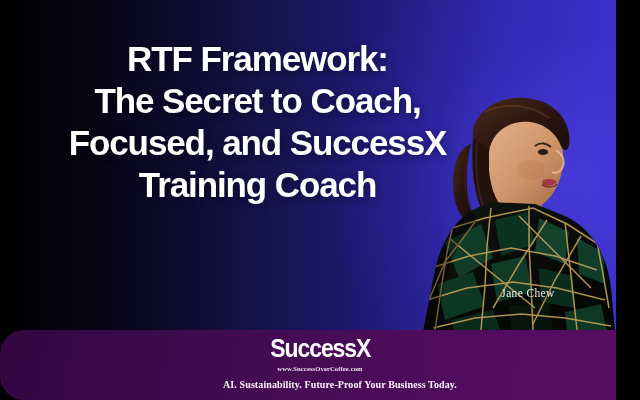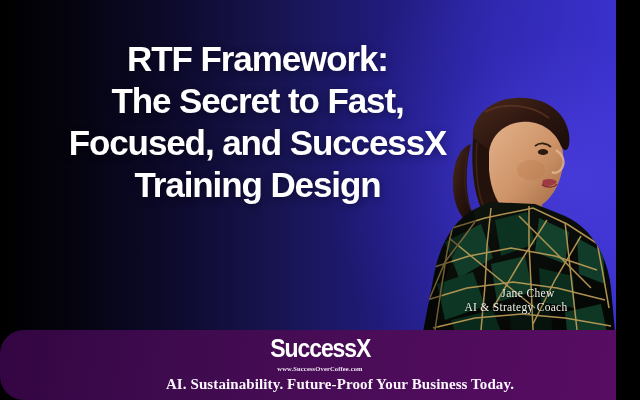--- a/index.html
+++ b/index.html
@@ -127,21 +127,21 @@
     font-weight:bold;
     font-size:6.5px;
     line-height:9px;
     letter-spacing:0.15px;
   }
   .tagline {
     margin-top:4px;
     color:#fbf6fd;
     font-family:"Liberation Serif", serif;
     font-weight:bold;
-    font-size:15px;
+    font-size:10px;
     line-height:15px;
     letter-spacing:0.1px;
     margin-left:40px;
   }
 </style>
 </head>
 <body>
 
 <div id="slide">
 
@@ -233,28 +233,27 @@
         </g>
       </g>
 
       <path d="M8 240 L20 178 C26 150 40 128 58 118 L62 132
                C46 144 34 168 28 198 L22 240 Z" fill="#000" opacity="0.35"></path>
     </svg>
   </div>
 
   <div class="title-block">
     <span class="title-line">RTF Framework:</span>
-    <span class="title-line">The Secret to Fast,</span>
+    <span class="title-line">The Secret to Coach,</span>
     <span class="title-line">Focused, and SuccessX</span>
-    <span class="title-line">Training Design</span>
+    <span class="title-line">Training Coach</span>
   </div>
 
   <div class="speaker">
     <span class="speaker-name">Jane Chew</span>
-    <span class="speaker-role">AI &amp; Strategy Coach</span>
   </div>
 
   <div class="footer">
     <div class="footer-inner">
       <div class="logo">SuccessX</div>
       <div class="site-url">www.SuccessOverCoffee.com</div>
       <div class="tagline">AI. Sustainability.  Future-Proof Your Business Today.</div>
     </div>
   </div>
 

